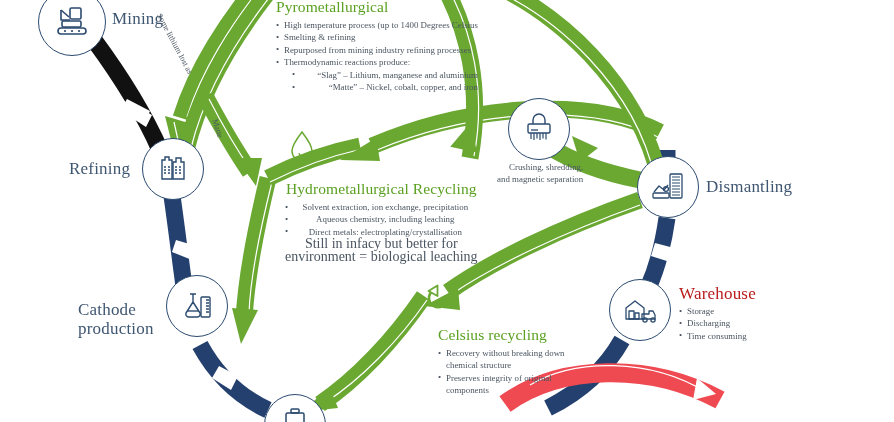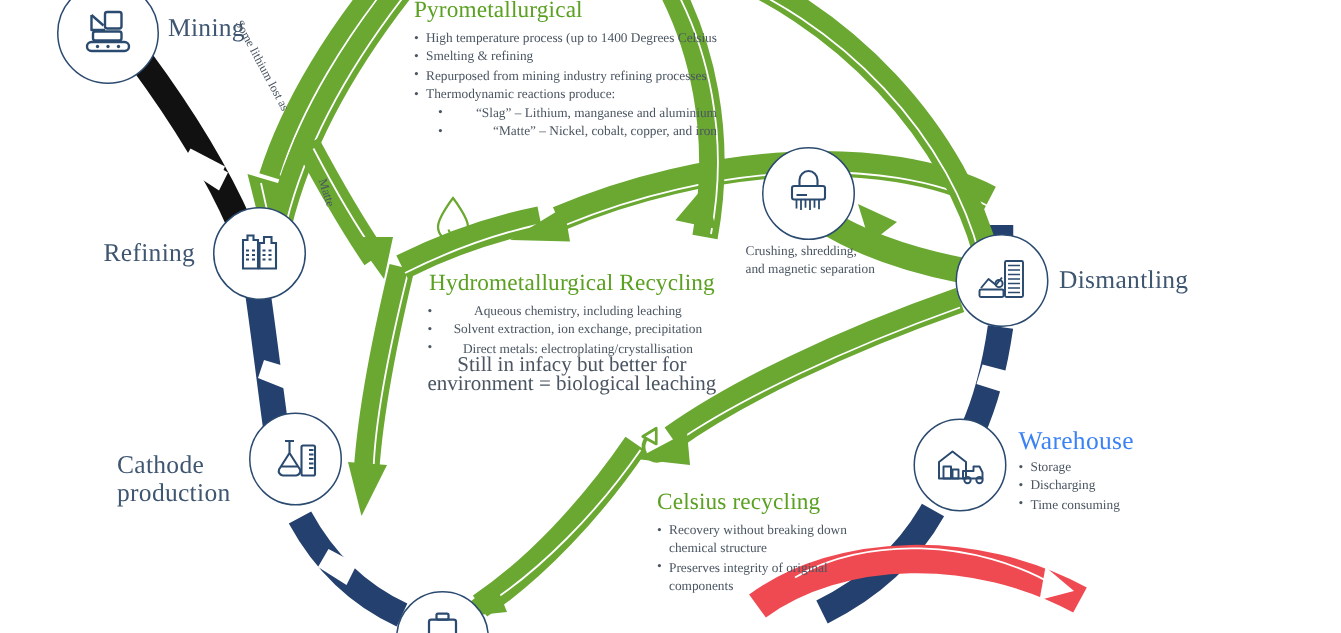--- a/index.html
+++ b/index.html
@@ -10,21 +10,21 @@
   }
   #stage{position:absolute;left:0;top:0;width:894px;height:422px;font-family:Liberation Serif, serif;}
   svg#flow{position:absolute;left:0;top:0;width:894px;height:422px;}
 
   .txtblock{position:absolute;}
   .head-green{
     font-size:15.5px;color:#5aa021;font-weight:400;letter-spacing:.1px;
     white-space:nowrap;margin-bottom:3px;
   }
   .head-navy{
-    font-size:17px;color:#3b82f6;font-weight:400;letter-spacing:.2px;
+    font-size:17px;color:#b91c1c;font-weight:400;letter-spacing:.2px;
     white-space:nowrap;margin-bottom:1px;
   }
   ul.bul{margin:0;padding:0;list-style:none;}
   ul.bul li{
     font-size:8.9px;line-height:12.4px;color:#4a5561;
     padding-left:8px;position:relative;white-space:nowrap;
   }
   ul.bul li:before{
     content:"•";position:absolute;left:0;top:-0.5px;color:#4a5561;font-size:9px;
   }
@@ -226,21 +226,21 @@
   <div class="circle-node" style="left:508px;top:98px;width:62px;height:62px;">
     <svg width="36" height="36" viewBox="0 0 36 36">
       <g fill="none" stroke="#2b4a6f" stroke-width="1.4" stroke-linejoin="round">
         <path d="M12,13 L12,9 A6,6 0 0 1 24,9 L24,13"></path>
         <rect x="7" y="13" width="22" height="9" rx="1.5"></rect>
         <path d="M10,19h7" stroke-width="1.3"></path>
         <path d="M10,22 L10,28 M13,22 L13,29 M16,22 L16,27.5 M19,22 L19,29 M22,22 L22,27.5 M25,22 L25,28.5" stroke-width="1.2"></path>
       </g>
     </svg>
   </div>
-  <div class="small-cap" style="left:497px;top:161px;">
+  <div class="small-cap" style="left:497px;top:161px;text-align:right;">
     <div>Crushing, shredding,</div>
     <div>and magnetic separation</div>
   </div>
 
   <div class="circle-node" style="left:637px;top:156px;width:62px;height:62px;">
     <svg width="40" height="38" viewBox="0 0 40 38">
       <g fill="none" stroke="#2b4a6f" stroke-width="1.3" stroke-linejoin="round">
         <rect x="22" y="6" width="12" height="24" rx="1"></rect>
         <path d="M24,9h8M24,12h8M24,15h8M24,18h8M24,21h8M24,24h8M24,27h8" stroke-width="1"></path>
         <path d="M6,24 L11,18 L16,22 L20,17"></path>
@@ -286,22 +286,22 @@
       <li>Repurposed from mining industry refining processes</li>
       <li>Thermodynamic reactions produce:</li>
       <li class="sub">“Slag” – Lithium, manganese and aluminium</li>
       <li class="sub">“Matte” – Nickel, cobalt, copper, and iron</li>
     </ul>
   </div>
 
   <div class="txtblock" style="left:285px;top:180px;text-align:center;">
     <div class="head-green">Hydrometallurgical Recycling</div>
     <ul class="bul">
+      <li>Solvent extraction, ion exchange, precipitation</li>
       <li>Aqueous chemistry, including leaching</li>
-      <li>Solvent extraction, ion exchange, precipitation</li>
       <li>Direct metals: electroplating/crystallisation</li>
     </ul>
     <div class="plain">Still in infacy but better for</div>
     <div class="plain">environment = biological leaching</div>
   </div>
 
   <div class="txtblock" style="left:438px;top:326px;">
     <div class="head-green">Celsius recycling</div>
     <ul class="bul">
       <li>Recovery without breaking down</li>

